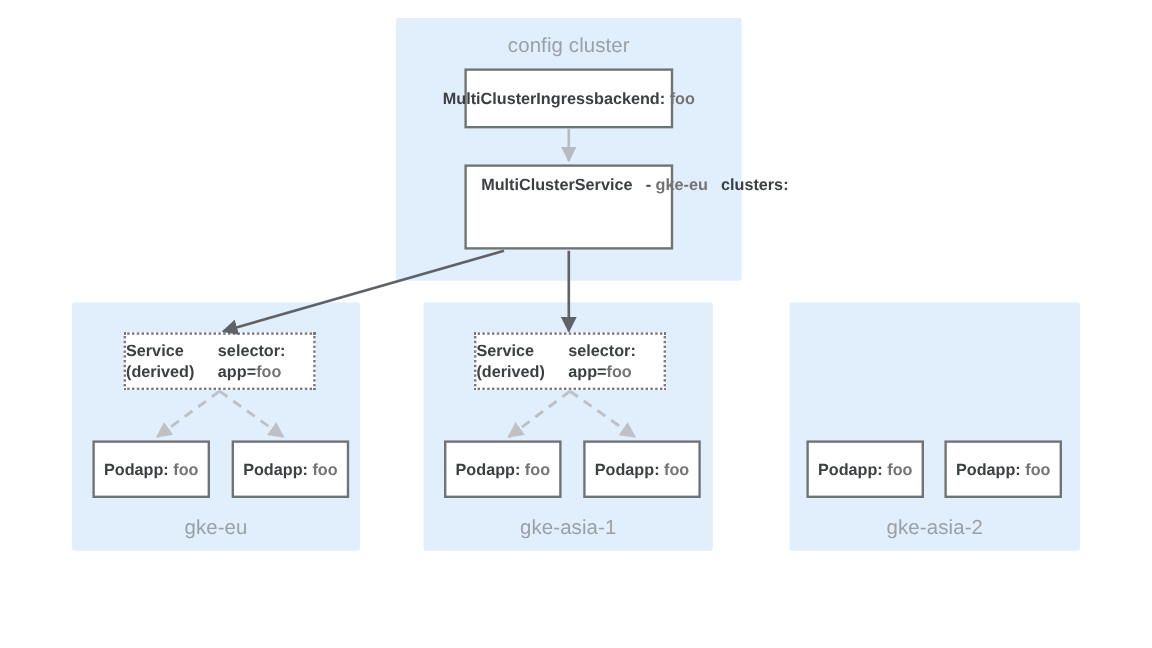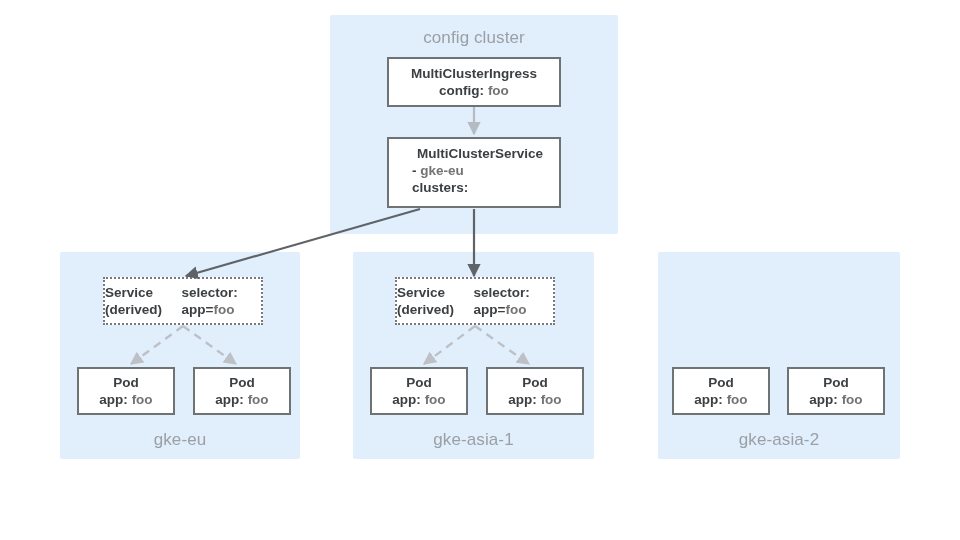--- a/index.html
+++ b/index.html
@@ -51,21 +51,21 @@
   #panel-gke-asia-1 .panel-title,
   #panel-gke-asia-2 .panel-title { top: 178px; }
 
   
   .box {
     position: absolute;
     background: #ffffff;
     border: 2px solid #6e7376;
     box-sizing: border-box;
     display: flex;
-    flex-direction: column;
+    flex-direction: row;
     align-items: center;
     justify-content: center;
     color: #3c4043;
     font-size: 13.5px;
     font-weight: bold;
     line-height: 17px;
   }
   .box .line { white-space: nowrap; }
   .blue { color: #737373; }
 
@@ -126,21 +126,21 @@
 
 <div id="canvas">
 
   <div class="panel" id="panel-config">
     <div class="panel-title">config cluster</div>
   </div>
 
   <div class="box" id="box-mci">
     <div class="line">MultiClusterIngress</div>
     <div class="line">
-      <span>config:</span>
+      <span>backend:</span>
       <span class="blue">foo</span>
     </div>
   </div>
 
   <div class="box" id="box-mcs">
     <div class="line mcs-title">MultiClusterService</div>
     <div class="line mcs-body">
       <span>-</span>
       <span class="blue">gke-eu</span>
     </div>

